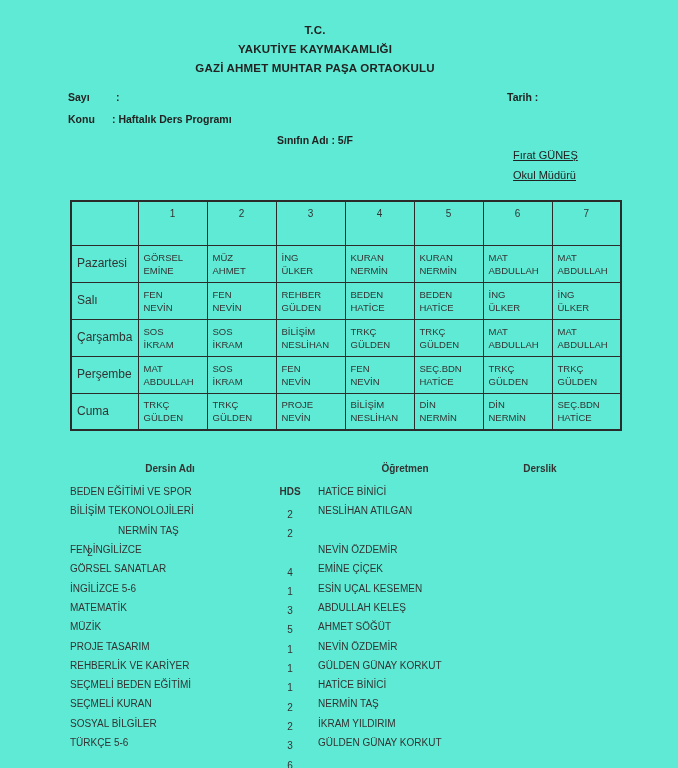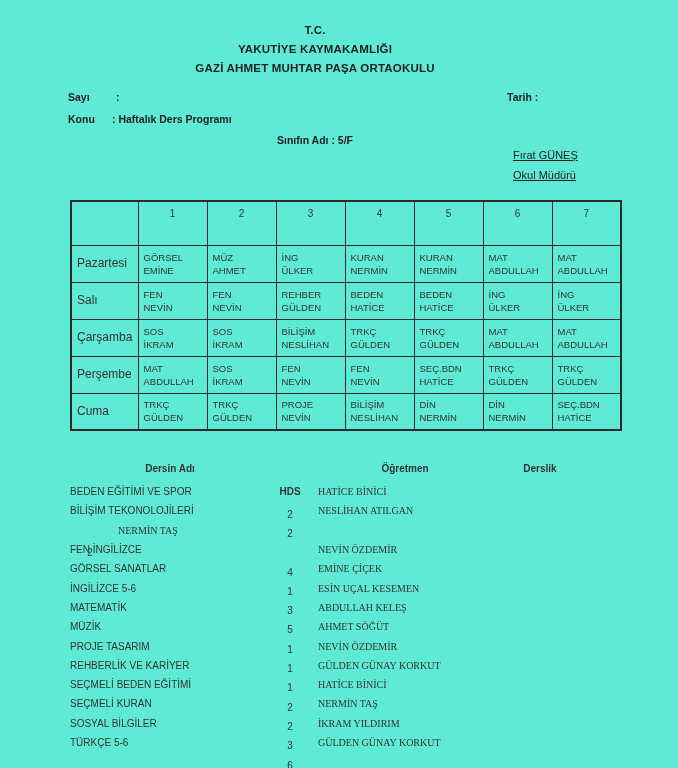--- a/index.html
+++ b/index.html
@@ -106,21 +106,21 @@
     height:19.3px;
     align-items:center;
   }
   .c-name    { width:200px; }
   .c-hds     { width:40px;  text-align:center;margin-top:45px; }
   .c-teacher { width:190px; }
   .c-room    { width:80px; }
   .cl-header .c-name    { text-align:center; }
   .cl-header .c-teacher { text-align:center; }
   .cl-header .c-room    { text-align:center; }
-  .cl-row .c-teacher    { padding-left:8px;font-family:Liberation Serif, serif; }
+  .cl-row .c-teacher    { padding-left:8px; }
 </style>
 </head>
 <body>
 
 <div class="page">
 
   <div class="doc-header">
     <div>T.C.</div>
     <div>YAKUTİYE KAYMAKAMLIĞI</div>
     <div>GAZİ AHMET MUHTAR PAŞA ORTAOKULU</div>

